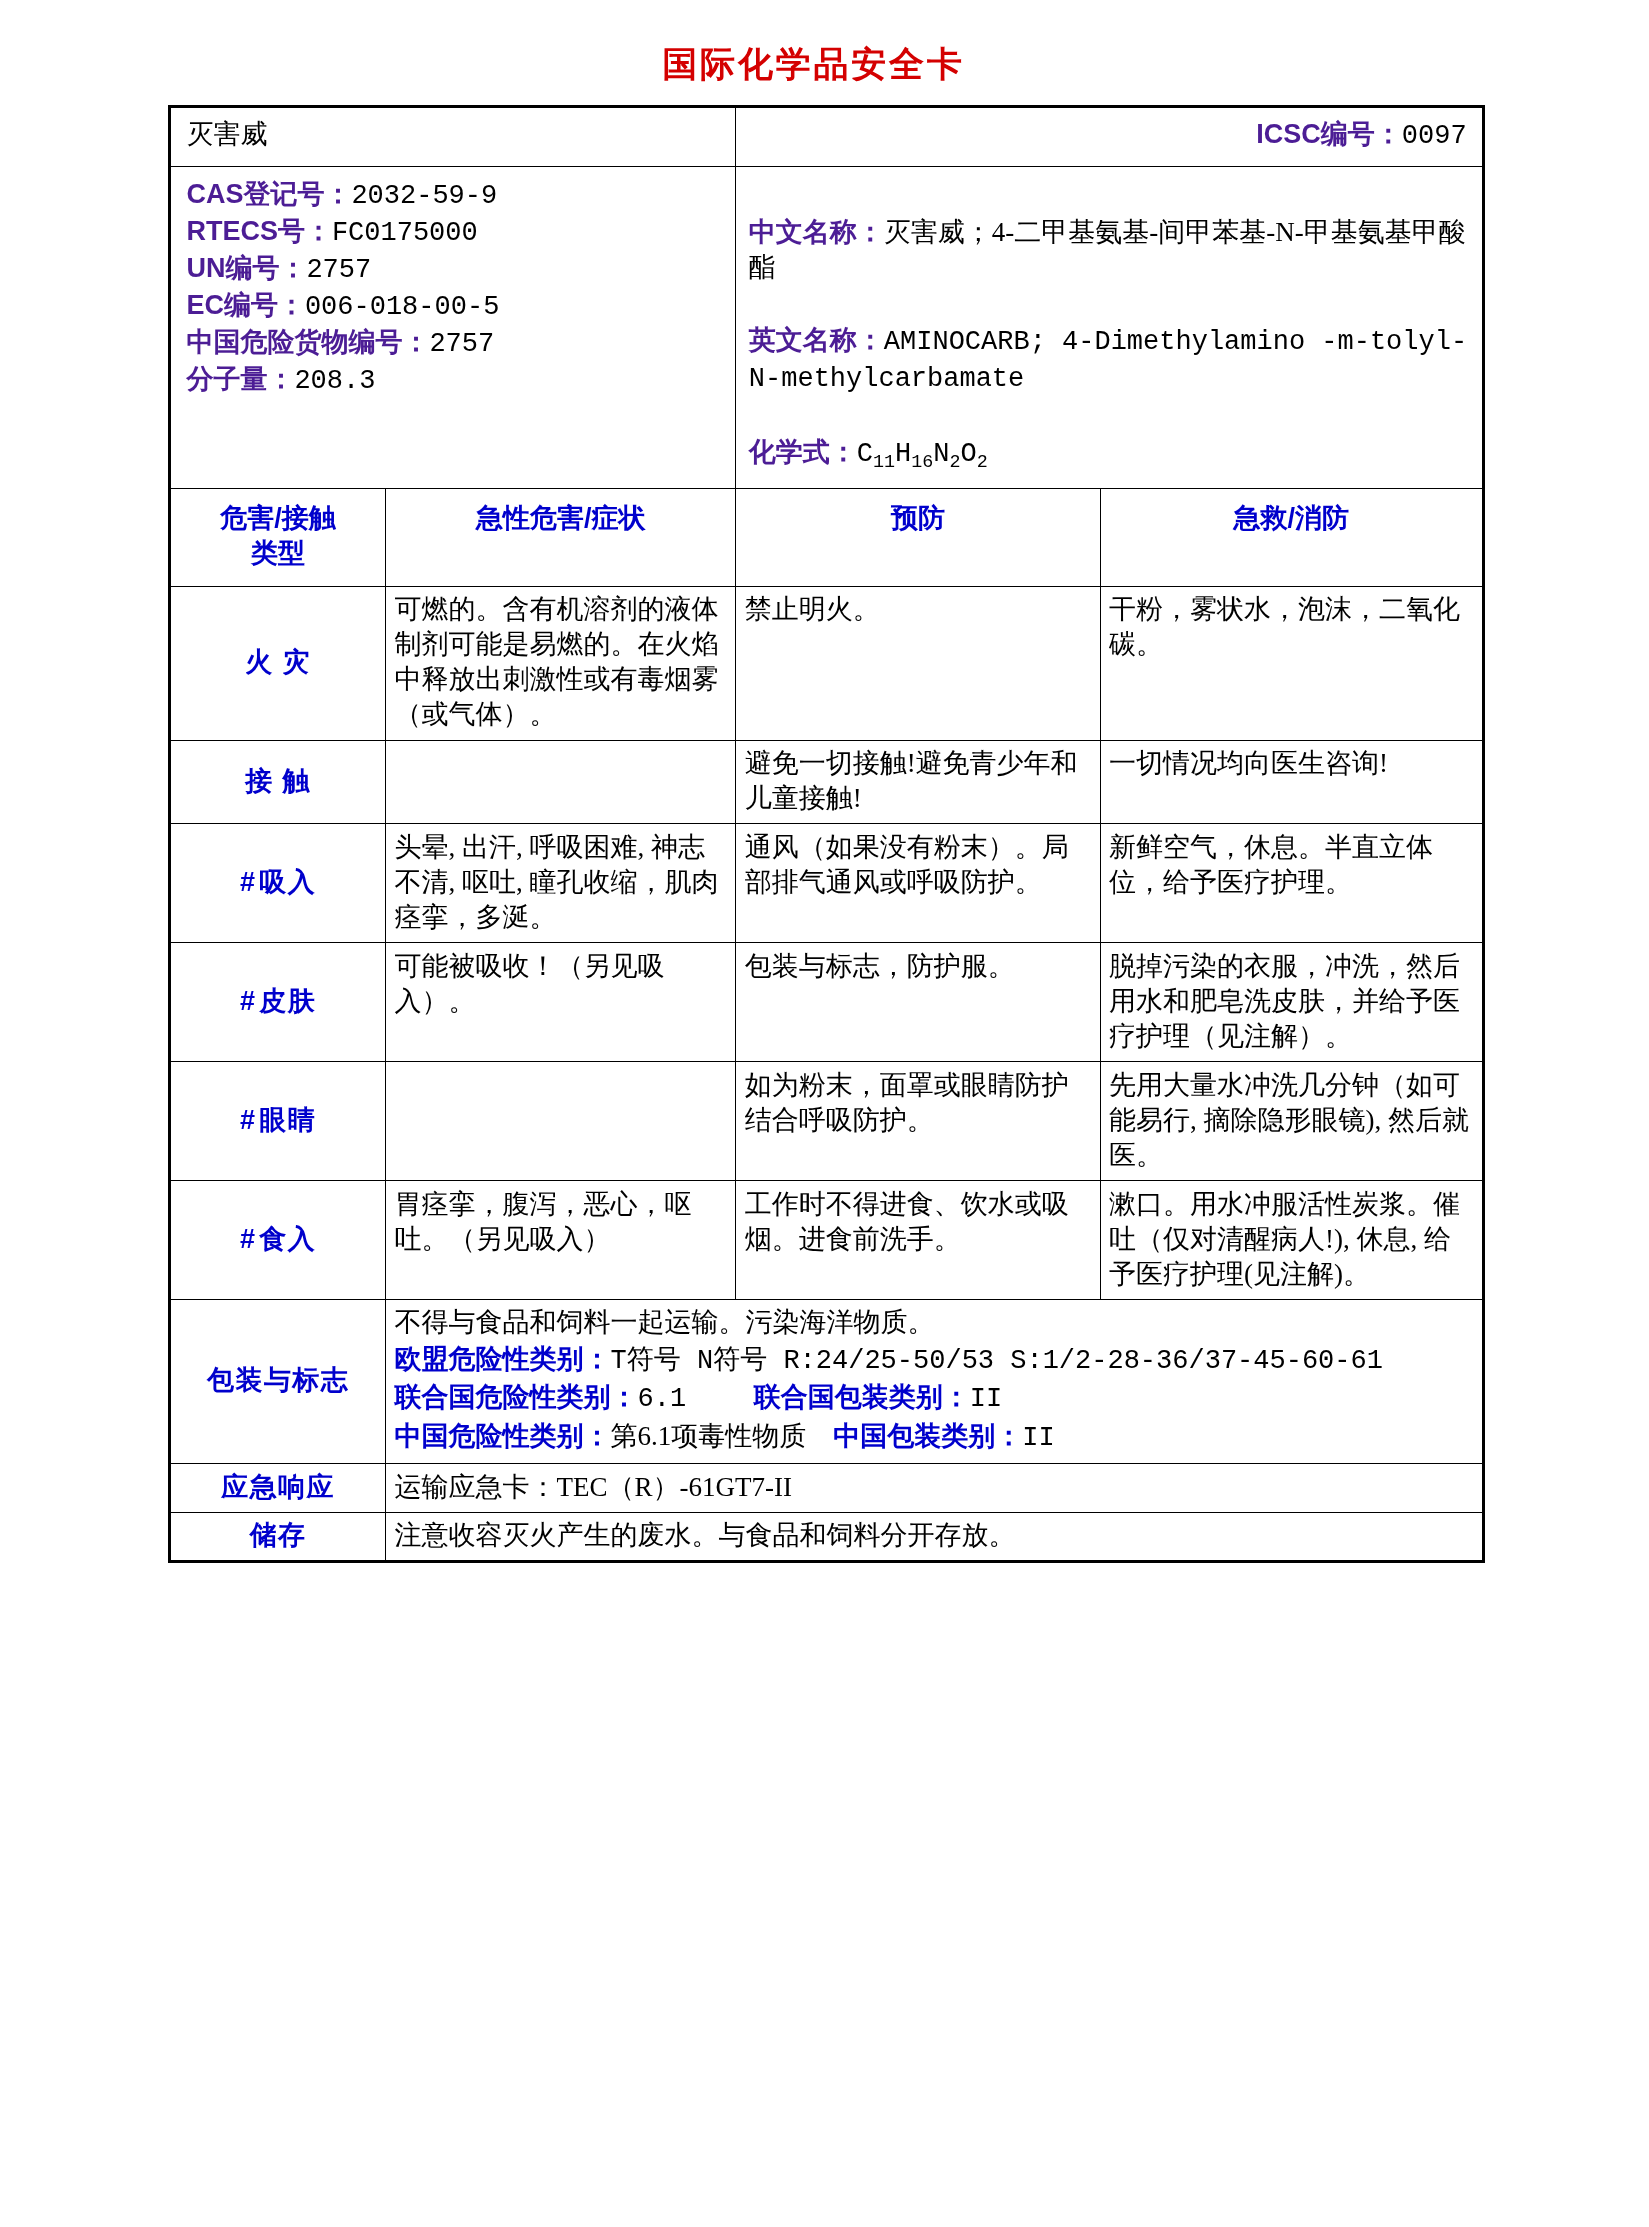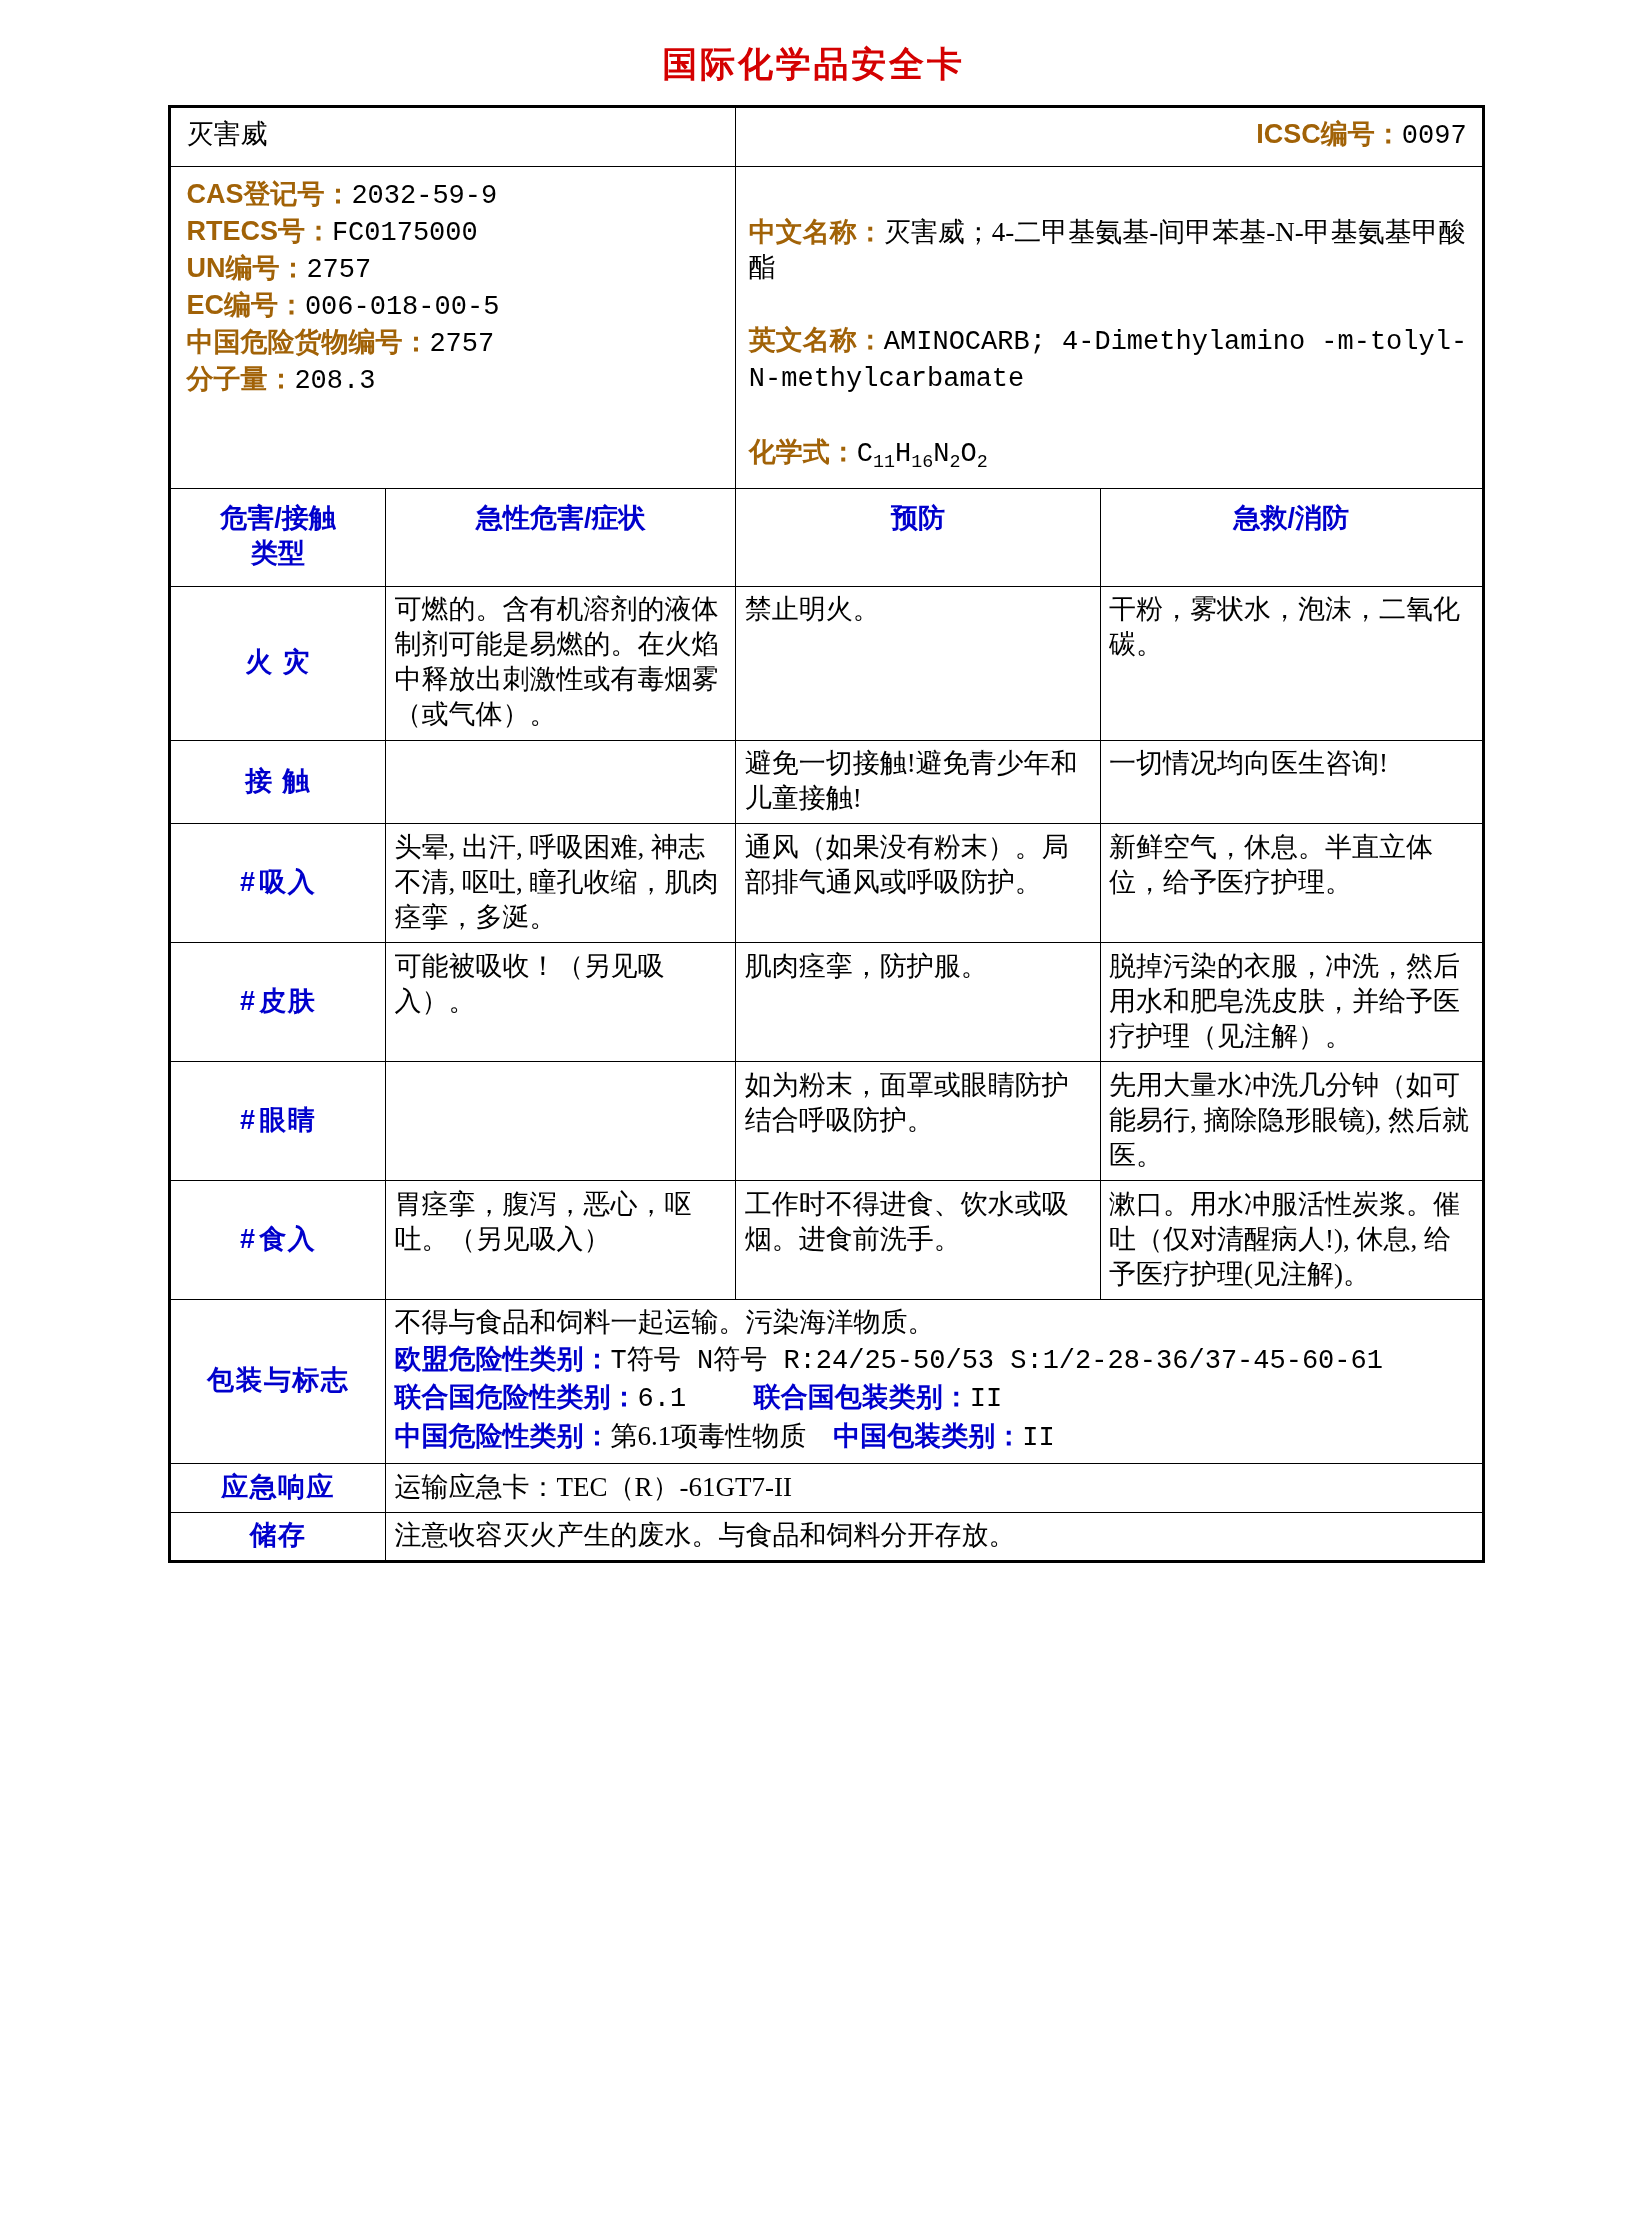--- a/index.html
+++ b/index.html
@@ -57,21 +57,21 @@
     padding: 9.8px 9.8px 11.2px 15.4px !important;
   }
   .hdr-icsc {
     text-align: right;
     padding: 9.8px 15.4px 11.2px 9.8px !important;
     font-family: "Liberation Mono", "DejaVu Sans Mono", monospace;
     font-size: 21px;
     white-space: nowrap;
   }
   .lbl-blue {
-    color: #a16207;
+    color: #4c1d95;
     font-family: "Liberation Sans", "DejaVu Sans", sans-serif;
     font-weight: bold;
   }
   .mono {
     font-family: "Liberation Mono", "DejaVu Sans Mono", monospace;
   }
 
   .idcell {
     padding: 9.8px 12.6px 12.6px 15.4px !important;
     line-height: 1.48;
@@ -214,21 +214,21 @@
         <td class="cell">头晕, 出汗, 呼吸困难, 神志不清, 呕吐, 瞳孔收缩，肌肉痉挛，多涎。</td>
         <td class="cell">通风（如果没有粉末）。局部排气通风或呼吸防护。</td>
         <td class="cell">新鲜空气，休息。半直立体位，给予医疗护理。</td>
       </tr>
 
       <tr>
         <td class="rowlabel">
           <span class="hash">#</span><span>皮肤</span>
         </td>
         <td class="cell">可能被吸收！（另见吸入）。</td>
-        <td class="cell">肌肉痉挛，防护服。</td>
+        <td class="cell">包装与标志，防护服。</td>
         <td class="cell">脱掉污染的衣服，冲洗，然后用水和肥皂洗皮肤，并给予医疗护理（见注解）。</td>
       </tr>
 
       <tr>
         <td class="rowlabel">
           <span class="hash">#</span><span>眼睛</span>
         </td>
         <td class="cell"></td>
         <td class="cell">如为粉末，面罩或眼睛防护结合呼吸防护。</td>
         <td class="cell">先用大量水冲洗几分钟（如可能易行, 摘除隐形眼镜), 然后就医。</td>

